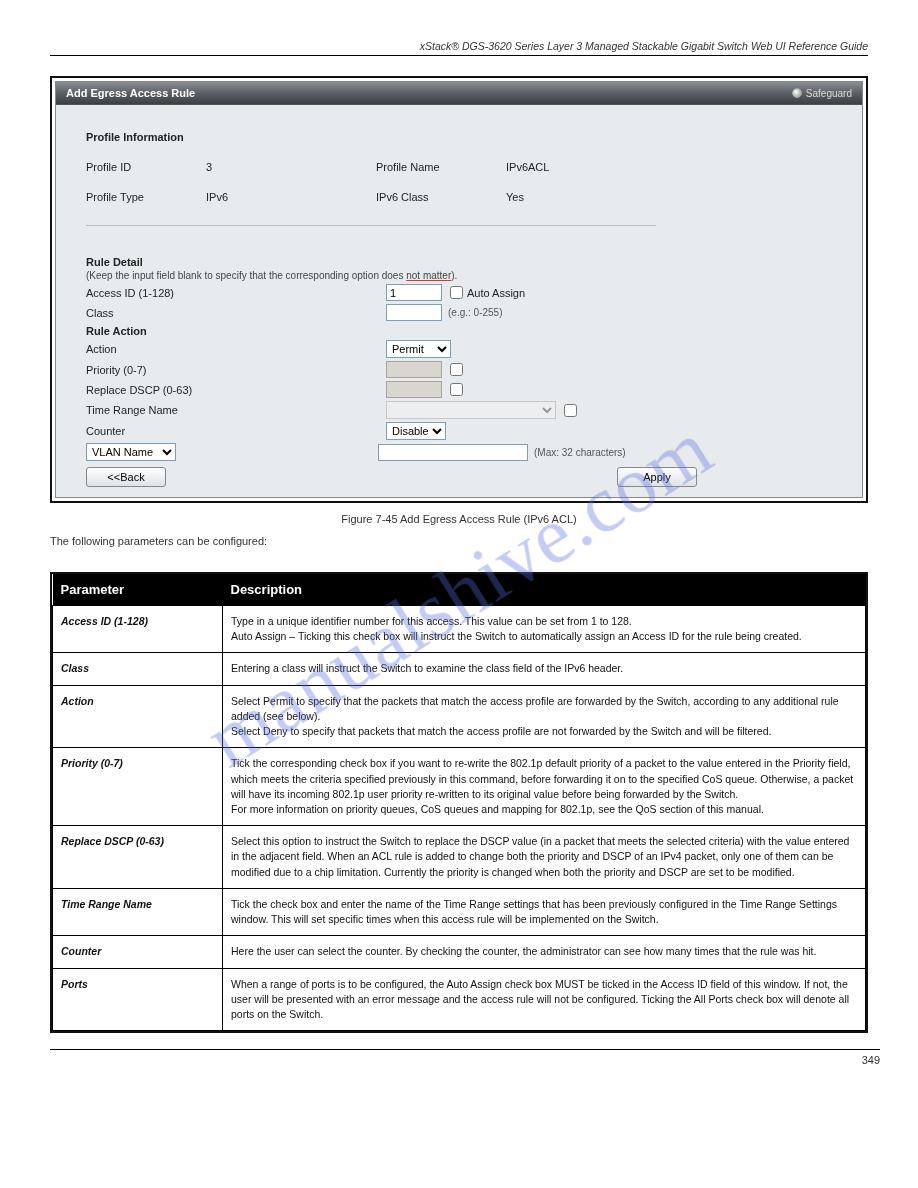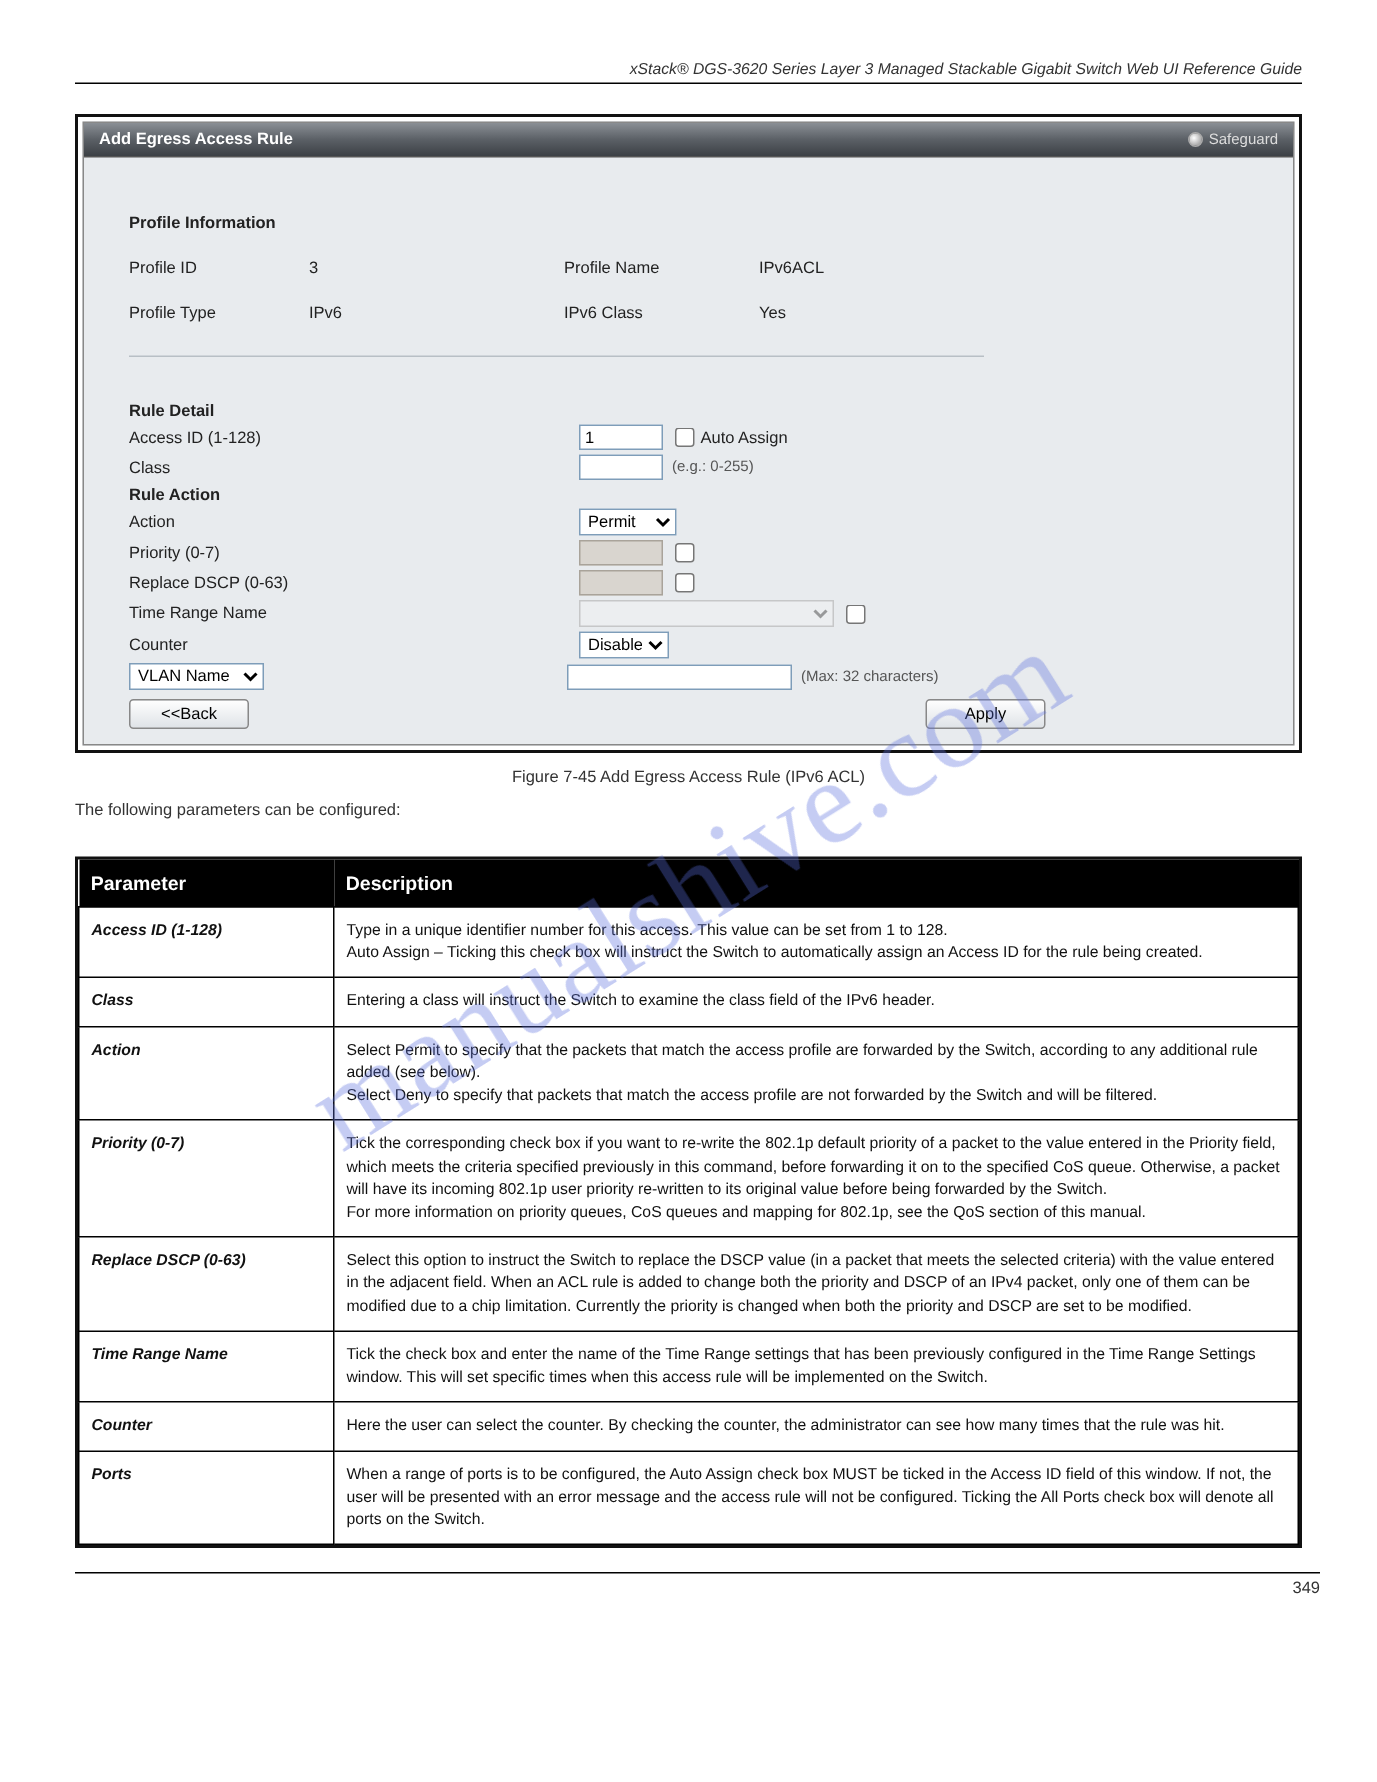--- a/index.html
+++ b/index.html
@@ -7,21 +7,21 @@
   .page { width: 918px; margin: 0 auto; padding: 40px 0 20px; }
   .app-frame { border: 2px solid #111; margin: 20px 50px 10px 50px; background: #fff; }
   .app-panel { border: 1px solid #888; margin: 3px; background: #e8ebee; }
   .titlebar {
     background: linear-gradient(to bottom, #8a8f95 0%, #5b6066 50%, #3c4045 100%);
     color: #fff; font-weight: bold; padding: 5px 10px; display: flex; justify-content: space-between;
     align-items: center; border-bottom: 1px solid #555;
   }
   .titlebar .sg { font-weight: normal; color: #ddd; display: flex; align-items: center; gap: 4px; font-size: 10px;}
   .titlebar .sg-icon-circle { width: 10px; height: 10px; border: 1px solid #aaa; border-radius: 50%; display:inline-block; background: radial-gradient(circle at 3px 3px,#fff,#888);}
-  .content { padding: 28px 30px 10px 30px; font-size: 11px; color: #222; }
+  .content { padding: 16px 30px 10px 30px; font-size: 11px; color: #222; }
   .section-title { font-weight: bold; margin: 10px 0 18px 0; }
   .info-grid { display: grid; grid-template-columns: 120px 170px 130px 1fr; row-gap: 18px; margin-bottom: 22px;}
   .hr { border: none; border-top: 1px solid #b8bfc5; margin: 14px 0 30px 0; width: 570px; }
   .rule-row { display: flex; align-items: center; margin: 3px 0; }
   .rule-label { width: 300px; }
   .rule-sub { font-size: 10px; color: #444; margin: 0 0 2px 0;}
   .input-text { width: 56px; height: 17px; border: 1px solid #7e9db9; background: #fff; padding: 0 3px; font-size: 11px;}
   .input-text.disabled { background: #d9d5cf; border-color: #a9a39a; }
   .input-text.wide { width: 150px; }
   .select { height: 18px; border: 1px solid #7e9db9; background: #fff; font-size: 11px; padding: 0 1px;}
@@ -87,20 +87,23 @@
 
           <div>Profile Type</div>
           <div>IPv6</div>
           <div>IPv6 Class</div>
           <div>Yes</div>
         </div>
 
         <hr class="hr">
 
         <div class="section-title" style="margin-bottom:2px">Rule Detail</div>
+        <div class="rule-sub">
+          <span>(Keep the input field blank to specify that the corresponding option does </span><span class="not-matter">not matter</span><span>).</span>
+        </div>
 
         <div class="rule-row">
           <div class="rule-label">Access ID (1-128)</div>
           <input class="input-text" type="text" value="1" style="">
           <span style="width:8px"></span>
           <label class="chk-row">
             <input type="checkbox" style="">
             <span>Auto Assign</span>
           </label>
         </div>

